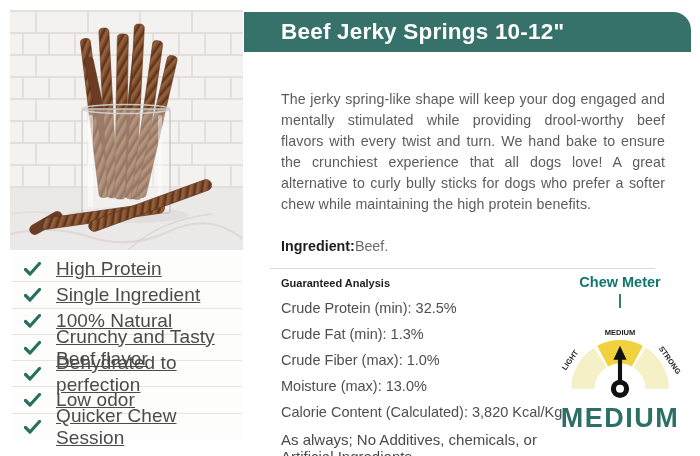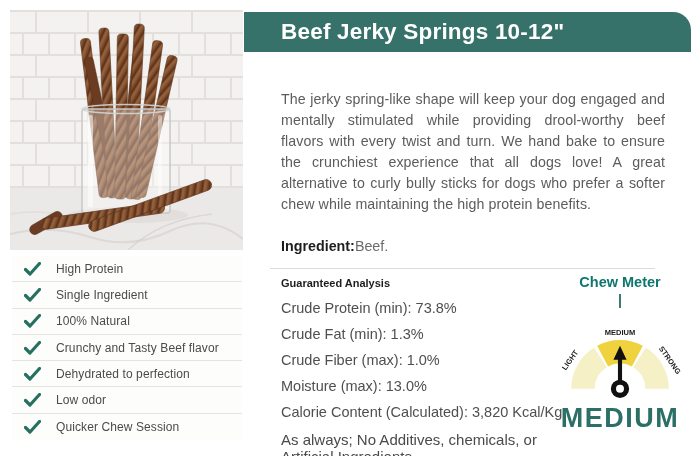--- a/index.html
+++ b/index.html
@@ -14,21 +14,21 @@
     overflow: hidden;
   }
   .photo svg { display: block; }
   .checklist { position: absolute; left: 12px; top: 256px; width: 230px; background: #fdfdfc; }
   .check-item {
     display: flex; align-items: center; height: 26.3px;
     border-bottom: 1px solid #e4e4e2; padding-left: 12px;
   }
   .check-item:last-child { border-bottom: none; }
   .check { width: 17px; height: 14px; margin-right: 15px; flex: 0 0 auto; display: inline-flex; }
-  .check-label { font-size: 12px; color: #4b4b4b; letter-spacing: .1px; }
+  .check-label { font-size: 19px; color: #4b4b4b; letter-spacing: .1px; text-decoration: underline; }
   
   .header-band {
     position: absolute; left: 244px; top: 12px; width: 447px; height: 40px;
     background: #36716a; border-radius: 0 18px 0 0;
     display: flex; align-items: center;
   }
   .header-band h1 {
     color: #ffffff; font-size: 22.5px; font-weight: bold;
     padding-left: 37px; letter-spacing: .2px;
   }
@@ -175,21 +175,21 @@
   <p class="description">The jerky spring-like shape will keep your dog engaged and mentally stimulated while providing drool-worthy beef flavors with every twist and turn. We hand bake to ensure the crunchiest experience that all dogs love! A great alternative to curly bully sticks for dogs who prefer a softer chew while maintaining the high protein benefits.</p>
 
   <div class="ingredients">
     <span class="ing-label">Ingredient:</span><span class="ing-value">Beef.</span>
   </div>
 
   <div class="divider"></div>
 
   <div class="analysis">
     <div class="analysis-title">Guaranteed Analysis</div>
-    <div class="analysis-row">Crude Protein (min): 73.8%</div>
+    <div class="analysis-row">Crude Protein (min): 32.5%</div>
     <div class="analysis-row">Crude Fat (min): 1.3%</div>
     <div class="analysis-row">Crude Fiber (max): 1.0%</div>
     <div class="analysis-row">Moisture (max): 13.0%</div>
     <div class="analysis-row">Calorie Content (Calculated): 3,820 Kcal/Kg</div>
     <div class="analysis-footnote">As always; No Additives, chemicals, or Artificial Ingredients.</div>
   </div>
 
   <div class="chew">
     <div class="chew-title">Chew Meter</div>
     <div class="chew-tick"></div>

